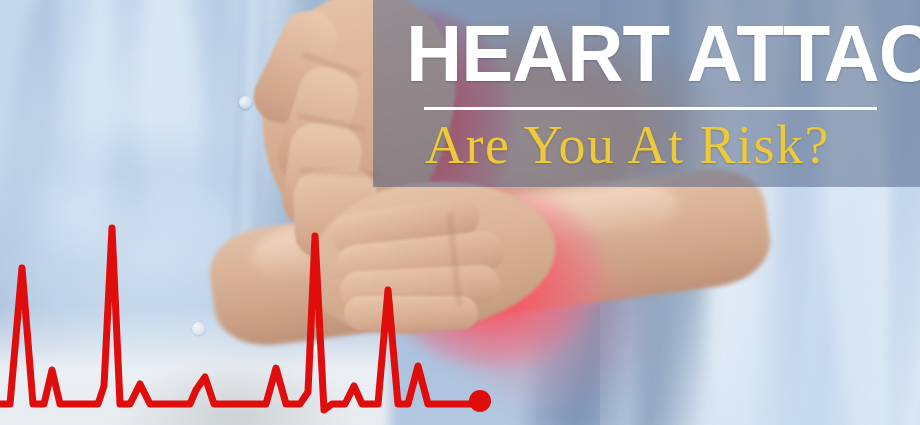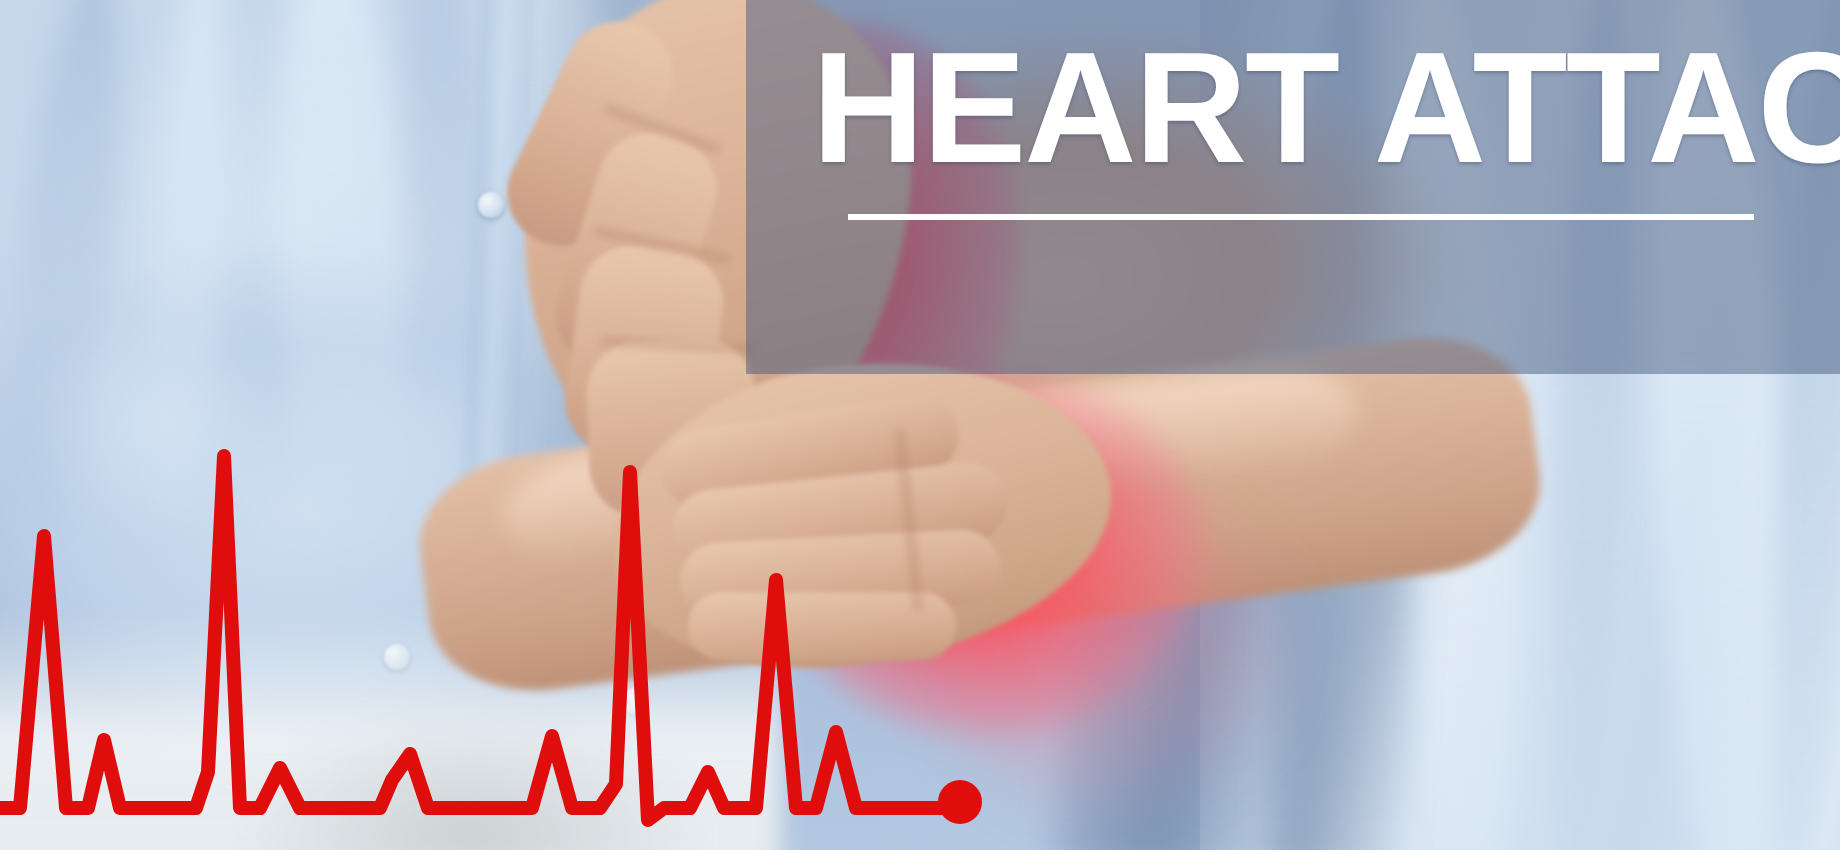--- a/index.html
+++ b/index.html
@@ -364,14 +364,15 @@
     </svg>
 
   </div>
 
   <div class="overlay-panel" style="left: 373px; top: 0px; width: 547px; height: 187px; background: rgba(72, 92, 128, 0.5);"></div>
 
   <h1 class="headline" style="color: rgb(255, 255, 255);">HEART ATTACK</h1>
 
   <div class="rule" style="background: rgb(255, 255, 255);"></div>
 
+  <h2 class="subhead" style="color: rgb(239, 201, 58);">Are You At Risk?</h2>
 
 </div>
 
 </body></html>

